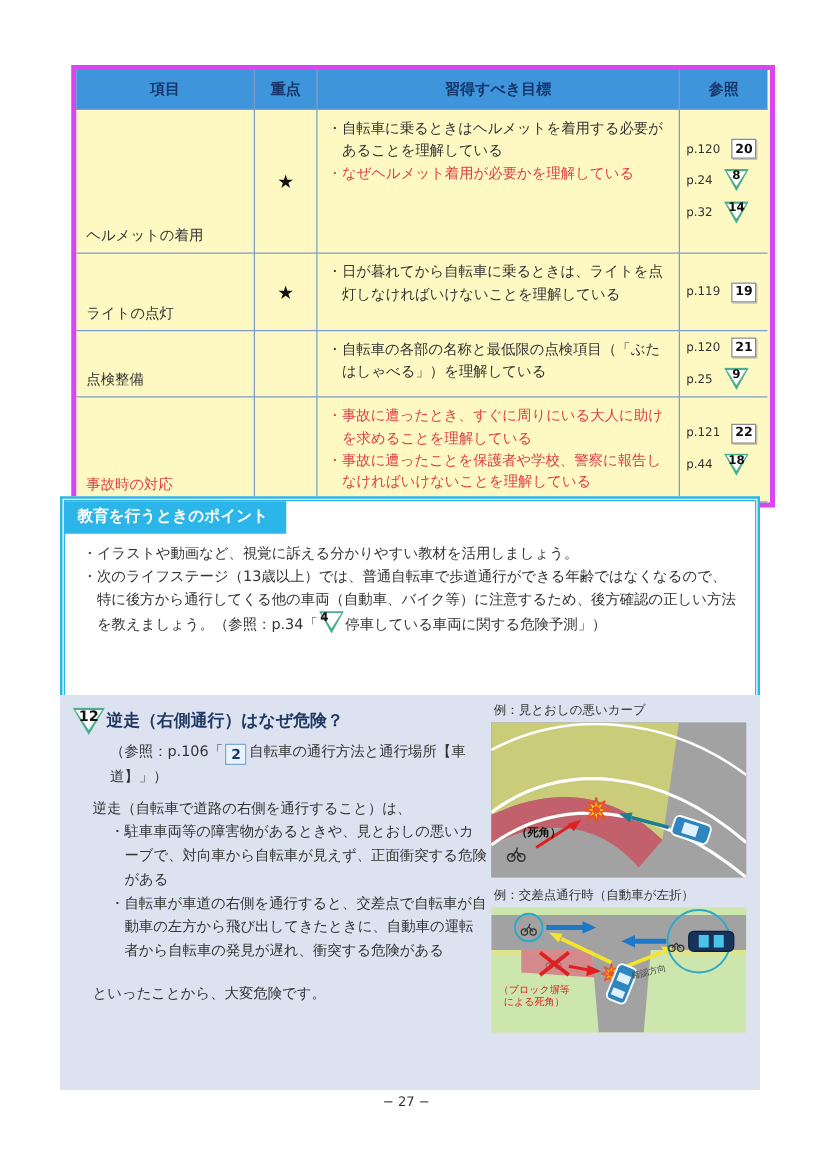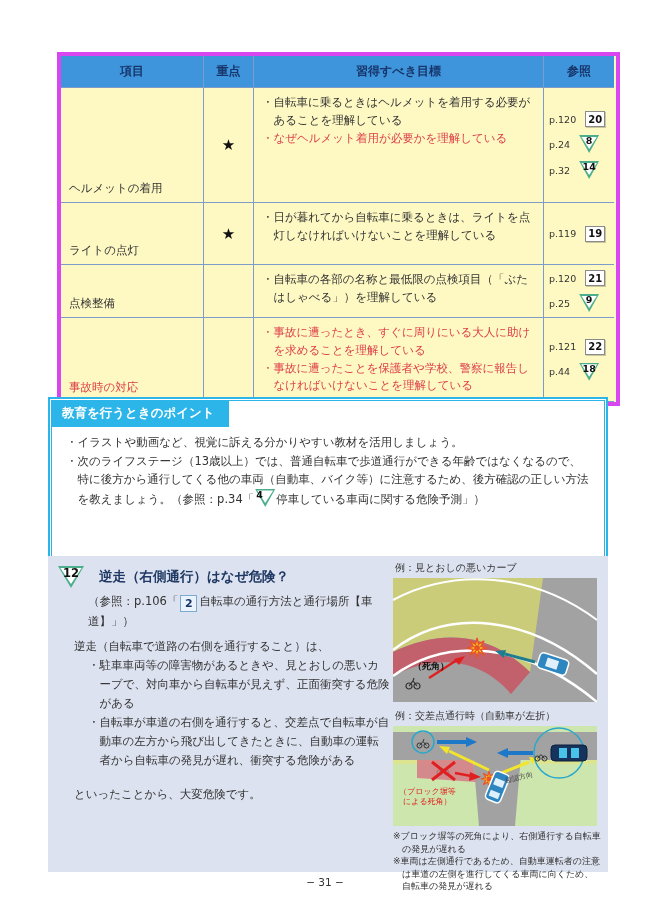--- a/index.html
+++ b/index.html
@@ -38,21 +38,21 @@
   .pbox{position:absolute;left:48px;top:397px;width:560px;height:185px;box-sizing:border-box;
         border:2px solid #2CB5E8;background:#fff;}
   .pbox-inner{position:absolute;inset:1px;border:1px solid #2CB5E8;}
   .pbox-title{display:inline-block;background:#2CB5E8;color:#fff;font-weight:bold;font-size:12.5px;
         padding:4px 14px 5px 10px;}
   .pbox-list{padding:6px 12px 0 14px;font-size:11.5px;line-height:1.62;color:#333;}
   .pbox-item{padding-left:1em;text-indent:-1em;}
   
   .panel{position:absolute;left:48px;top:556px;width:560px;height:316px;background:#DCE2EF;}
   .sec-left{position:absolute;left:10px;top:10px;width:332px;}
-  .sec-head{display:flex;align-items:flex-start;gap:15px;}
+  .sec-head{display:flex;align-items:flex-start;gap:1px;}
   .sec-title{font-size:13.5px;font-weight:bold;color:#1F3864;padding-top:2px;}
   .sec-ref{margin:4px 0 2px 30px;font-size:11.5px;color:#333;line-height:1.6;}
   .box2{display:inline-flex;align-items:center;justify-content:center;min-width:15px;height:15px;
         background:#EAF3FB;border:1px solid #7AAAD0;color:#17356B;font-weight:bold;font-size:11px;
         vertical-align:-2px;margin:0 2px;}
   .sec-lead{margin:6px 0 0 16px;font-size:11.5px;color:#333;line-height:1.65;}
   .sec-bullets{margin:0 0 16px 30px;font-size:11.5px;color:#333;line-height:1.65;}
   .sec-bullet{padding-left:1em;text-indent:-1em;}
   .sec-close{margin:0 0 0 16px;font-size:11.5px;color:#333;line-height:1.65;}
   .sec-right{position:absolute;left:345px;top:5px;width:208px;}
@@ -292,20 +292,16 @@
         <circle cx="-3.5" cy="1.5" r="2.5"></circle>
           <circle cx="3.5" cy="1.5" r="2.5"></circle>
           <path d="M-3.5,1.5 L0,-2.5 L3.5,1.5"></path>
       </g>
       <line x1="140" y1="27" x2="114" y2="27" stroke="#1e78c8" stroke-width="4"></line>
       <polygon points="104,27 115,22 115,32" fill="#1e78c8"></polygon>
       <text x="6" y="68" font-size="8" fill="#e02020">（ブロック塀等</text>
       <text x="10" y="78" font-size="8" fill="#e02020">による死角）</text>
     </svg>
 
-    <div class="notes">
-      <div class="note">※ブロック塀等の死角により、右側通行する自転車の発見が遅れる</div>
-      <div class="note">※車両は左側通行であるため、自動車運転者の注意は車道の左側を進行してくる車両に向くため、自転車の発見が遅れる</div>
-    </div>
   </div>
 </div>
 
-<div class="footer">− 31 −</div>
+<div class="footer">− 27 −</div>
 
 </body></html>

